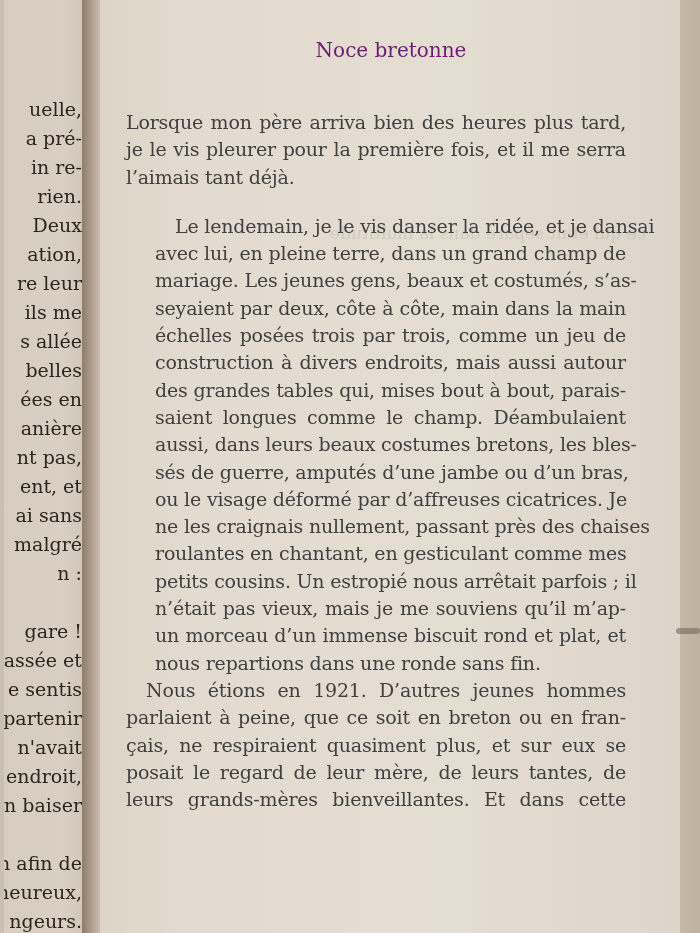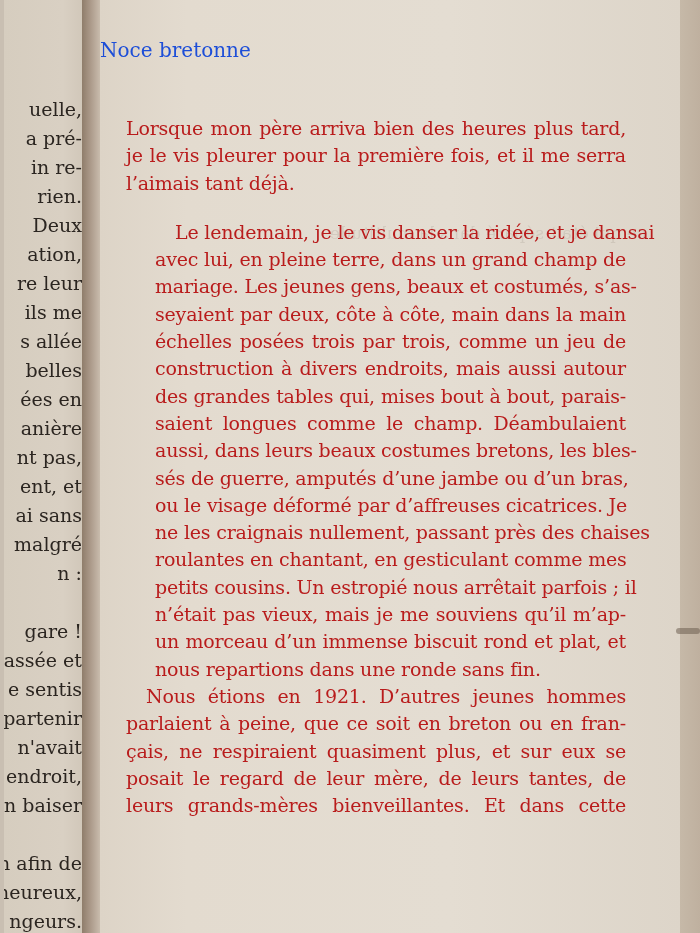--- a/index.html
+++ b/index.html
@@ -68,30 +68,30 @@
       white-space: nowrap;
     }
     .left-lines .line {
       display: block;
     }
     .running-head {
       position: absolute;
       left: 100px;
       width: 582px;
       top: 38px;
-      text-align: left;
+      text-align: center;
       font-size: 20px;
-      color: #1d4ed8;
+      color: #701a75;
     }
     .text-block {
       position: absolute;
       left: 126px;
-      top: 115px;
+      top: 109px;
       width: 500px;
-      color: #b91c1c;
+      color: #404040;
       font-size: 19px;
       line-height: 27.3px;
       text-align: justify;
     }
     .para {
       margin: 0;
     }
     .para .line {
       display: block;
       text-align: justify;

